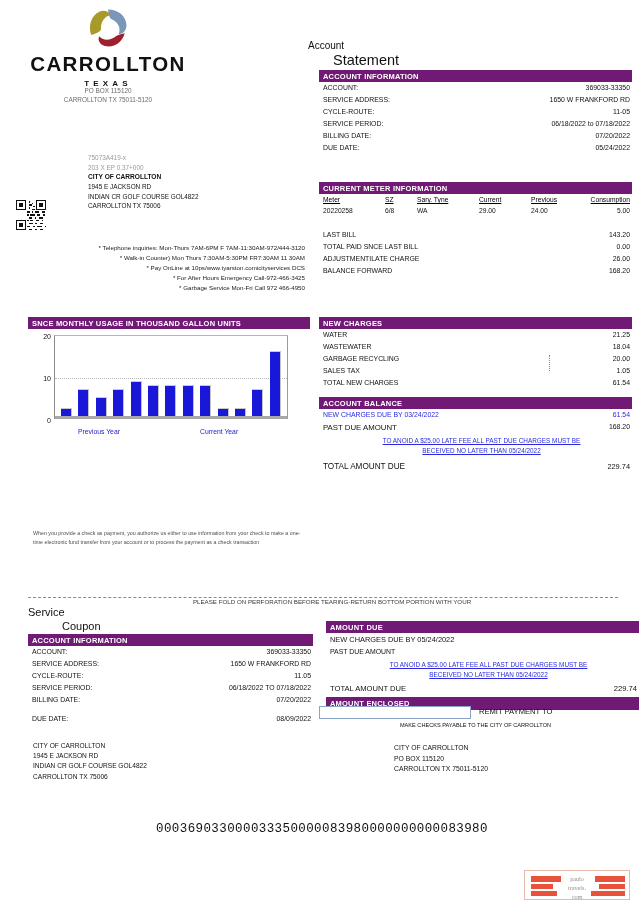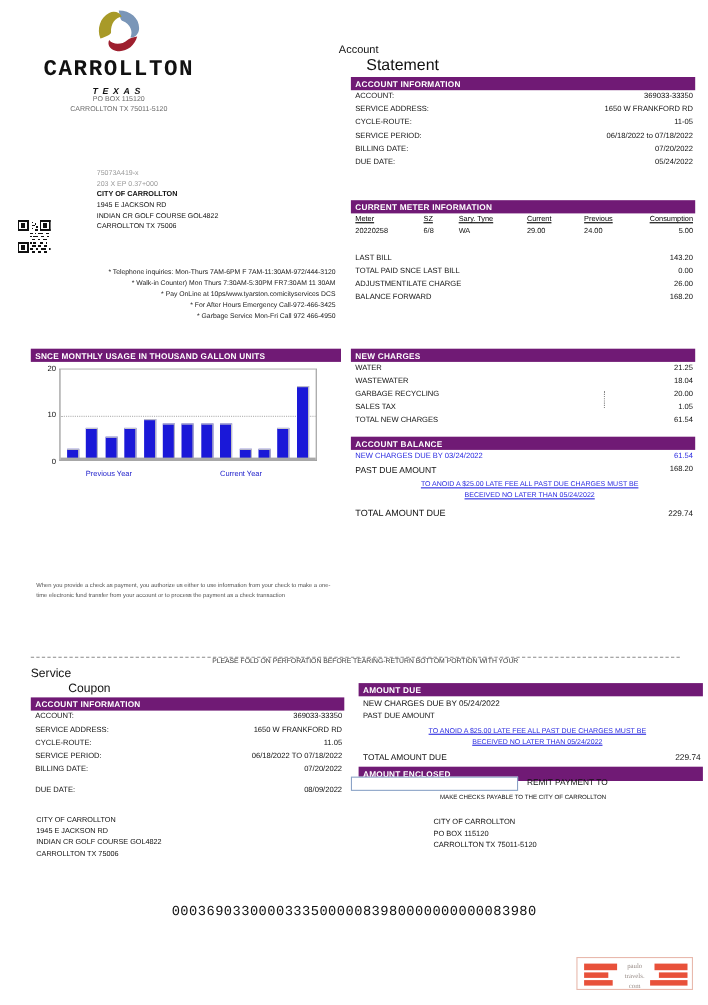--- a/index.html
+++ b/index.html
@@ -25,25 +25,25 @@
     line-height:1.25;
   }
 
   
   .left { position:absolute; left:0; top:0; width:313px; height:100%; }
 
   .logo-wrap { position:absolute; left:28px; top:6px; width:160px; text-align:center; }
   .pinwheel { width:46px; height:44px; margin:0 auto; display:block; }
   .logo-name {
     font-size:20.5px; font-weight:700; letter-spacing:1.4px;
-    margin-top:2px; color:#111; font-family:Liberation Mono, monospace;
+    margin-top:2px; color:#111; font-family:Liberation Sans, sans-serif;
   }
   .logo-sub {
     font-size:8px; font-weight:700; letter-spacing:4.2px;
-    color:#111; margin-top:3px;font-style:italic;
+    color:#111; margin-top:3px;
   }
   .ret-addr {
     position:absolute; left:28px; top:86px; width:160px;
     text-align:center; font-size:6.4px; color:#6b6b6b; line-height:1.45;
   }
 
   .cust-block {
     position:absolute; left:88px; top:153px;
     font-size:6.4px; line-height:1.5; color:#111;
   }

